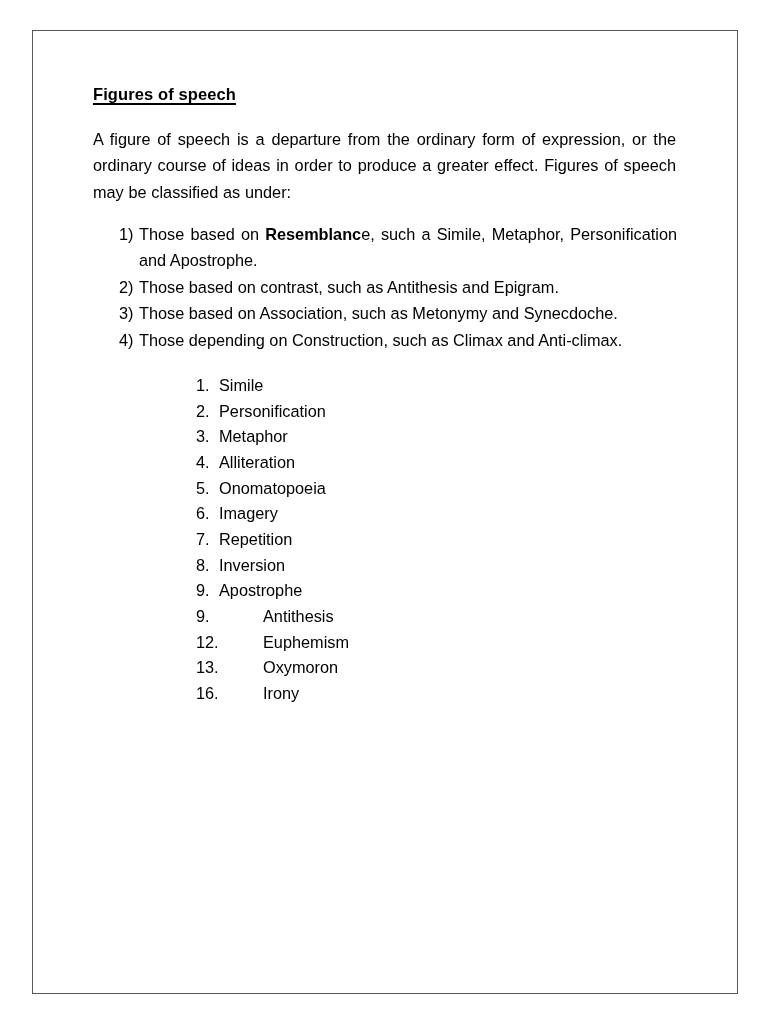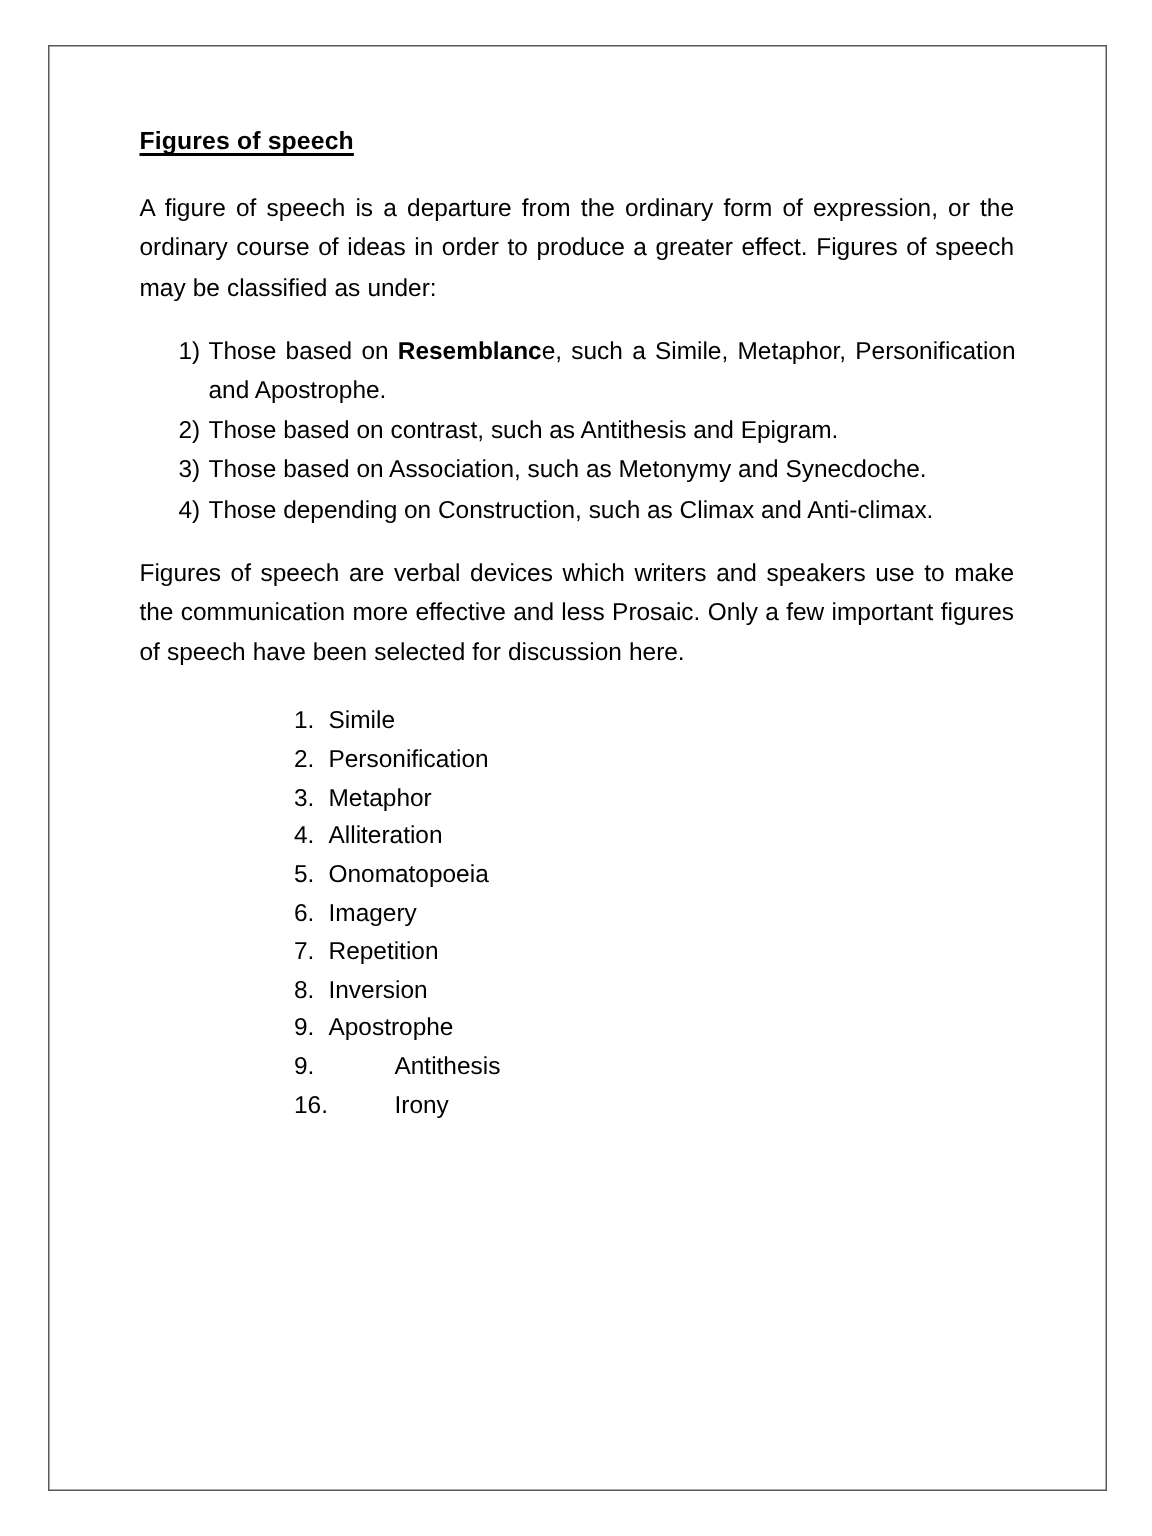--- a/index.html
+++ b/index.html
@@ -148,21 +148,20 @@
         <li>
           <span class="marker">3)</span>
           <span class="li-text">Those based on Association, such as Metonymy and Synecdoche.</span>
         </li>
         <li>
           <span class="marker">4)</span>
           <span class="li-text">Those depending on Construction, such as Climax and Anti-climax.</span>
         </li>
       </ol>
 
-      <p class="para last-para">Figures of speech are verbal devices which writers and speakers use to make the communication more effective and less Prosaic. Only a few important figures of speech have been selected for discussion here.</p>
 
       <ol class="list-simple">
         <li>
           <span class="marker">1.</span>
           <span>Simile</span>
         </li>
         <li>
           <span class="marker">2.</span>
           <span>Personification</span>
         </li>
@@ -190,20 +189,28 @@
           <span class="marker">8.</span>
           <span>Inversion</span>
         </li>
         <li>
           <span class="marker">9.</span>
           <span>Apostrophe</span>
         </li>
         <li class="wide">
           <span class="marker">9.</span>
           <span>Antithesis</span>
+        </li>
+        <li class="wide">
+          <span class="marker">12.</span>
+          <span>Euphemism</span>
+        </li>
+        <li class="wide">
+          <span class="marker">13.</span>
+          <span>Oxymoron</span>
         </li>
         <li class="wide">
           <span class="marker">16.</span>
           <span>Irony</span>
         </li>
       </ol>
 
     </div>
   </div>
 </div>

